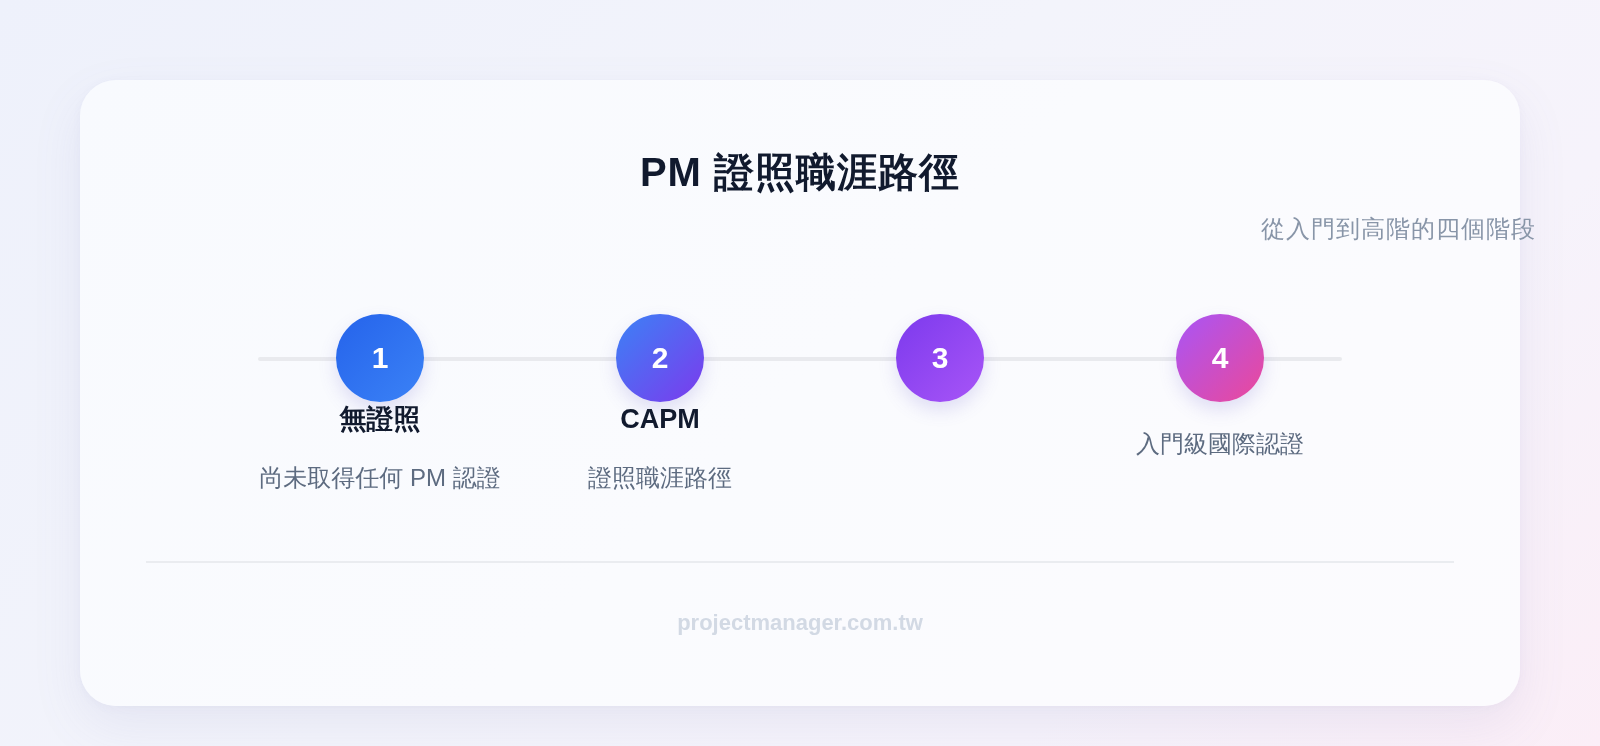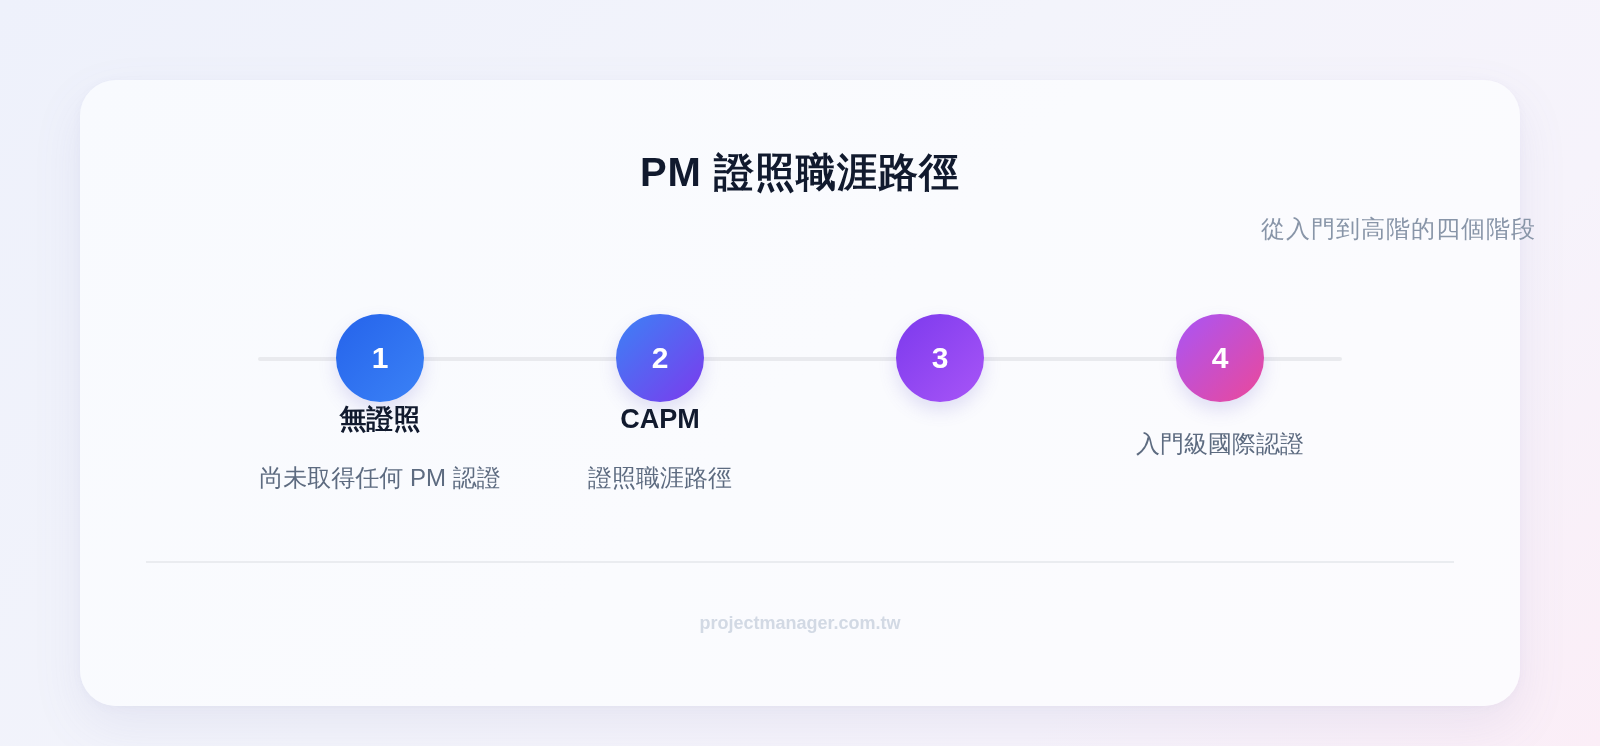--- a/index.html
+++ b/index.html
@@ -81,21 +81,21 @@
     .divider {
       position: absolute;
       left: 66px; top: 481px;
       width: 1308px; height: 2px;
       background: #eaecf0;
     }
     .footer {
       position: absolute;
       top: 528px; left: 0; width: 100%;
       text-align: center;
-      font-size: 18px;
+      font-size: 22px;
       font-weight: 700;
       color: #d2d9e4;
       line-height: 30px;
     }
   </style>
 </head>
 <body>
 
 <div class="card">
   <h1 class="title">PM 證照職涯路徑</h1>

